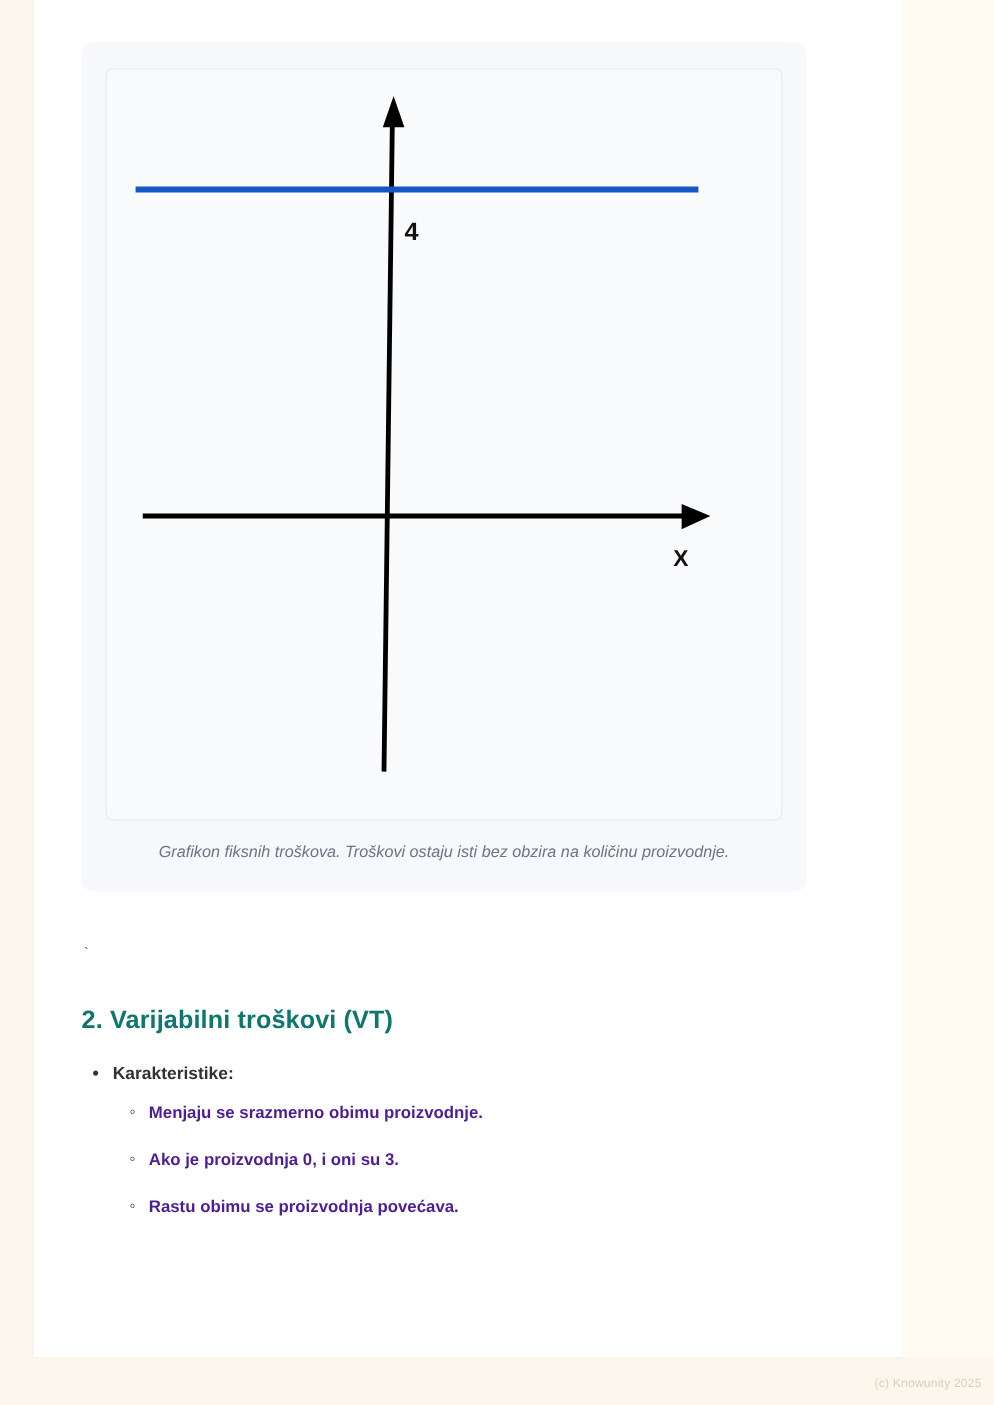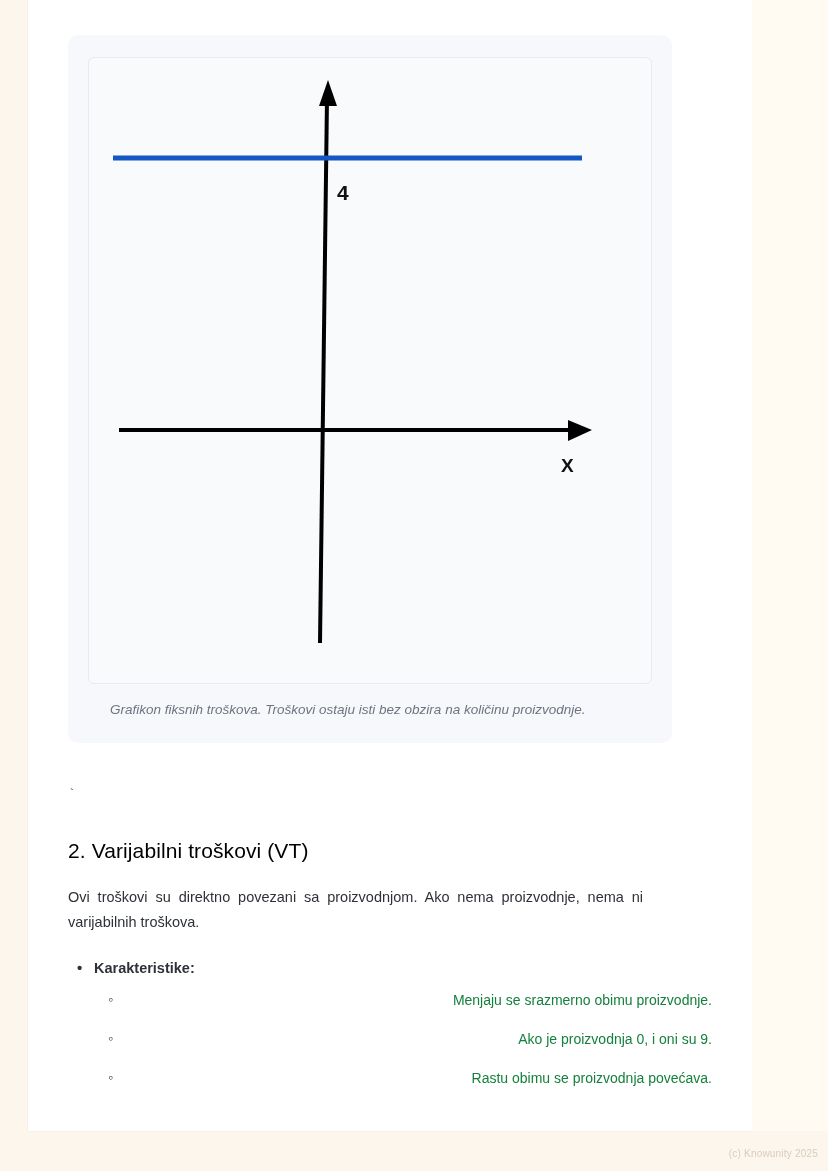--- a/index.html
+++ b/index.html
@@ -52,41 +52,42 @@
     border: 1px solid #e8eaf0;
     border-radius: 6px;
     height: 625px;
     position: relative;
   }
   .graph-box svg {
     display: block;
   }
   .figure-caption {
     margin: 16px 22px 6px 22px;
+    text-align: center;
     font-style: italic;
     font-size: 13.5px;
     line-height: 1.55;
     color: #6d7480;
   }
 
   
   .tick-line {
     margin-top: 44px;
     font-family: "Liberation Mono", monospace;
     font-size: 13px;
     color: #3a3f47;
     height: 18px;
   }
 
   
   h2.section-heading {
     margin: 34px 0 0 0;
     font-size: 21px;
-    font-weight: normal;
-    color: #000000;
+    font-weight: bold;
+    color: #0f766e;
     letter-spacing: 0.1px;
   }
 
   p.body-text {
     margin: 22px 0 0 0;
     font-size: 14.5px;
     line-height: 1.75;
     color: #2e3238;
     text-align: justify;
     width: 575px;
@@ -113,25 +114,24 @@
   }
   ul.sub-bullets {
     margin: 14px 0 0 0;
     padding-left: 30px;
     list-style: none;
     font-weight: normal;
   }
   ul.sub-bullets > li {
     position: relative;
     font-size: 14px;
-    color: #15803d;
-    font-weight: normal;
+    color: #4c1d95;
+    font-weight: bold;
     margin-bottom: 18px;
     line-height: 1.5;
-    text-align: right;
   }
   ul.sub-bullets > li::before {
     content: "◦";
     position: absolute;
     left: -16px;
     top: -1px;
     font-size: 14px;
     color: #2e3238;
   }
 
@@ -166,28 +166,27 @@
           <text x="472" y="414" font-family="Liberation Sans, sans-serif" font-size="19" font-weight="bold" fill="#111111">X</text>
         </svg>
       </div>
       <div class="figure-caption">Grafikon fiksnih troškova. Troškovi ostaju isti bez obzira na količinu proizvodnje.</div>
     </div>
 
     <div class="tick-line">`</div>
 
     <h2 class="section-heading">2. Varijabilni troškovi (VT)</h2>
 
-    <p class="body-text">Ovi troškovi su direktno povezani sa proizvodnjom. Ako nema proizvodnje, nema ni varijabilnih troškova.</p>
 
     <ul class="bullets">
       <li>
         <span>Karakteristike:</span>
         <ul class="sub-bullets">
           <li>Menjaju se srazmerno obimu proizvodnje.</li>
-          <li>Ako je proizvodnja 0, i oni su 9.</li>
+          <li>Ako je proizvodnja 0, i oni su 3.</li>
           <li>Rastu obimu se proizvodnja povećava.</li>
         </ul>
       </li>
     </ul>
 
   </div>
 </div>
 
 <div class="page-right-strip"></div>
 

